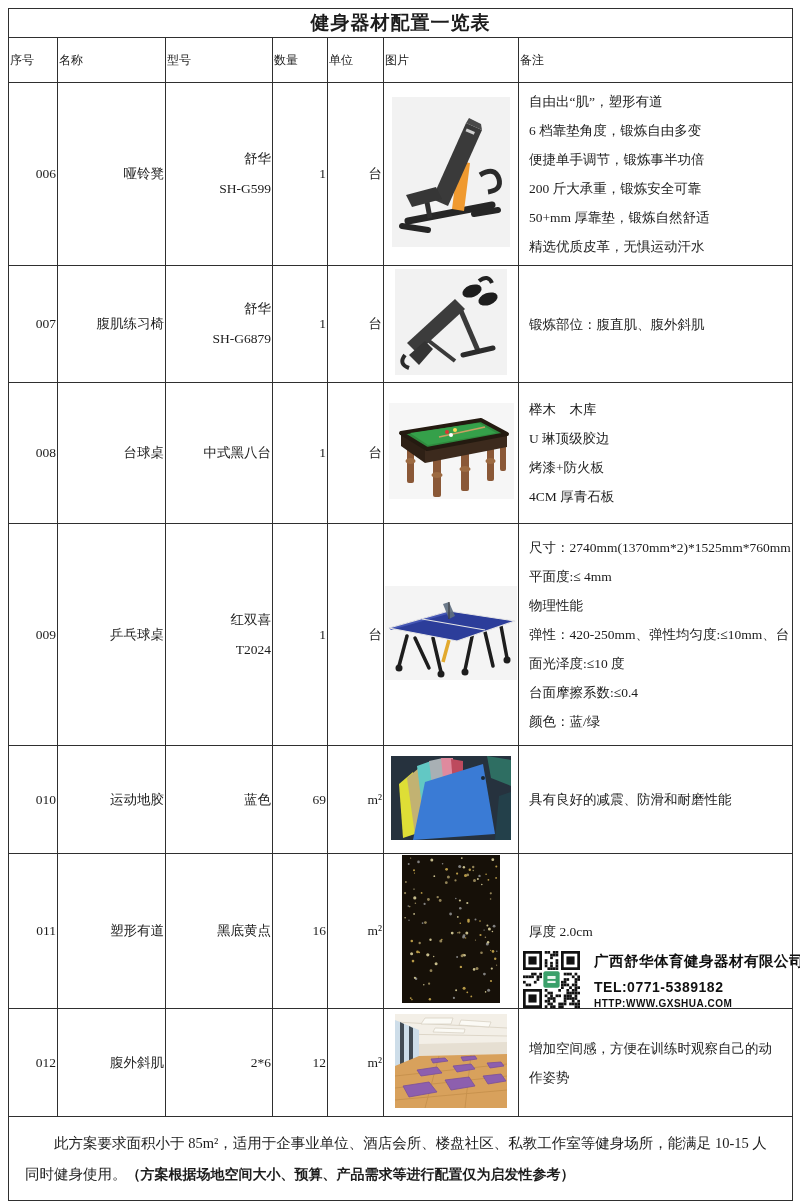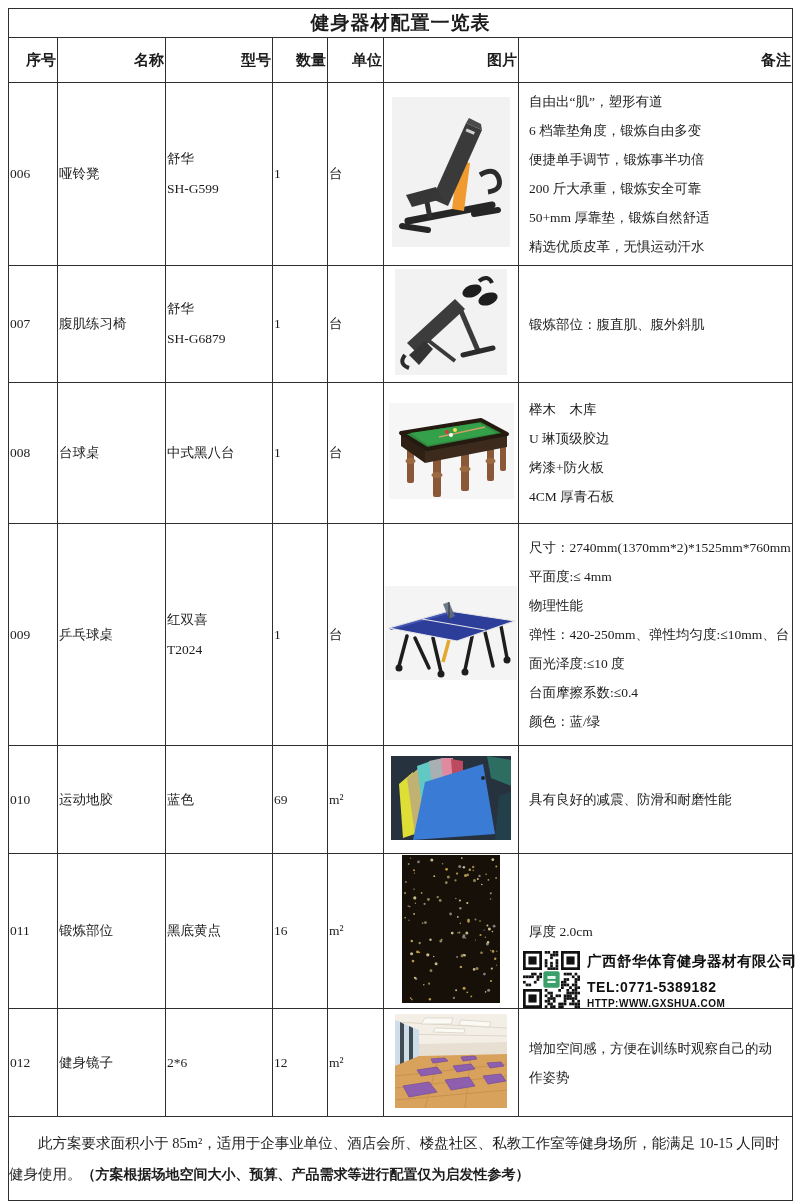--- a/index.html
+++ b/index.html
@@ -15,37 +15,37 @@
     width:784px; table-layout:fixed;
     border-collapse:collapse;
   }
   .cfg-table td, .cfg-table th { border:1.5px solid #2f2f2f; vertical-align:middle; overflow:hidden; }
 
   td.title {
     height:26px; text-align:center; font-weight:bold; font-size:19px;
     font-family:"Liberation Sans","DejaVu Sans",sans-serif; letter-spacing:1px;margin-top:13px;
   }
   tr.header-row th {
-    height:42px; font-size:15px; font-weight:bold; text-align:right;
+    height:42px; font-size:12px; font-weight:normal; text-align:left;
   }
-  td.c-no, td.c-name, td.c-model, td.c-qty, td.c-unit { text-align:left; font-size:13.5px; }
+  td.c-no, td.c-name, td.c-model, td.c-qty, td.c-unit { text-align:right; font-size:13.5px; }
   .model-line { line-height:30px; }
   td.c-photo { text-align:center; }
   .photo { display:inline-block; line-height:0; }
   td.c-remarks { text-align:left; padding:4px 10px; font-size:13.5px; }
   .remark-line { line-height:29px; white-space:nowrap; }
   .remark-line.wrap { white-space:normal; }
 
-  td.footer-cell { height:75px; vertical-align:middle; padding:4px 0; }
+  td.footer-cell { height:75px; vertical-align:middle; padding:4px 16px; }
   .footer-text { margin:0; font-size:14.5px; line-height:31px; text-indent:2em; }
   .footer-bold { font-weight:bold; font-family:"Liberation Sans","DejaVu Sans",sans-serif; font-size:14px; }
 
   .stamp {
     position:absolute; left:523px; top:951px; width:270px;
-    display:flex; align-items:flex-start; gap:7px;
+    display:flex; align-items:flex-start; gap:14px;
     font-family:"Liberation Sans","DejaVu Sans",sans-serif; color:#101010;
   }
   .qr { width:57px; height:57px; background:#fff; flex:0 0 auto; }
   .stamp-text { padding-top:1px; }
   .stamp-company { font-size:14.5px; font-weight:bold; white-space:nowrap; letter-spacing:0.5px; }
   .stamp-tel   { font-size:14px; font-weight:bold; margin-top:8px; letter-spacing:0.5px; }
   .stamp-url   { font-size:10px; font-weight:bold; margin-top:3px; letter-spacing:0.5px; }
 </style>
 </head>
 <body>
@@ -241,21 +241,21 @@
       <polygon points="60,3 72,5 72,52 64,54" fill="#bd4a5e"></polygon>
       <polygon points="34,26 92,8 104,78 22,84" fill="#3a7bd5"></polygon>
       <circle cx="92" cy="22" r="2" fill="#1b2833"></circle>
     </svg></div></td>
           <td class="c-remarks">
             <div class="remark-line">具有良好的减震、防滑和耐磨性能</div>
           </td>
         </tr>
         <tr style="height: 150px; padding-left: 36px;">
           <td class="c-no">011</td>
-          <td class="c-name">锻炼部位</td>
+          <td class="c-name">塑形有道</td>
           <td class="c-model">
             <div class="model-line">黑底黄点</div>
           </td>
           <td class="c-qty">16</td>
           <td class="c-unit">m²</td>
           <td class="c-photo"><div class="photo"><svg width="98" height="148" viewBox="0 0 98 148">
                 <rect width="98" height="148" fill="#161008"></rect>
                 <circle cx="57.9" cy="45.5" r="1.1" fill="#d9cf9a" opacity="0.9"></circle>
                 <circle cx="64.8" cy="78.1" r="1.5" fill="#d9cf9a" opacity="0.9"></circle>
                 <circle cx="9.9" cy="144.6" r="0.8" fill="#c9a94e" opacity="0.9"></circle>
@@ -376,21 +376,21 @@
                 <circle cx="27.1" cy="128.7" r="1.1" fill="#a09060" opacity="0.9"></circle>
                 <circle cx="3.1" cy="38.1" r="1.1" fill="#a09060" opacity="0.9"></circle>
                 <circle cx="65.3" cy="137.3" r="0.9" fill="#c9a94e" opacity="0.9"></circle>
               </svg></div></td>
           <td class="c-remarks">
             <div class="remark-line">厚度 2.0cm</div>
           </td>
         </tr>
         <tr style="height: 108px;">
           <td class="c-no">012</td>
-          <td class="c-name">健身镜子</td>
+          <td class="c-name">腹外斜肌</td>
           <td class="c-model">
             <div class="model-line">2*6</div>
           </td>
           <td class="c-qty">12</td>
           <td class="c-unit">m²</td>
           <td class="c-photo"><div class="photo">
     <svg width="112" height="94" viewBox="0 0 112 94">
       <rect width="112" height="94" fill="#efe9df"></rect>
       <polygon points="0,0 112,0 112,30 0,36" fill="#f3efe7"></polygon>
       <g stroke="#ddd6c8" stroke-width="1">

